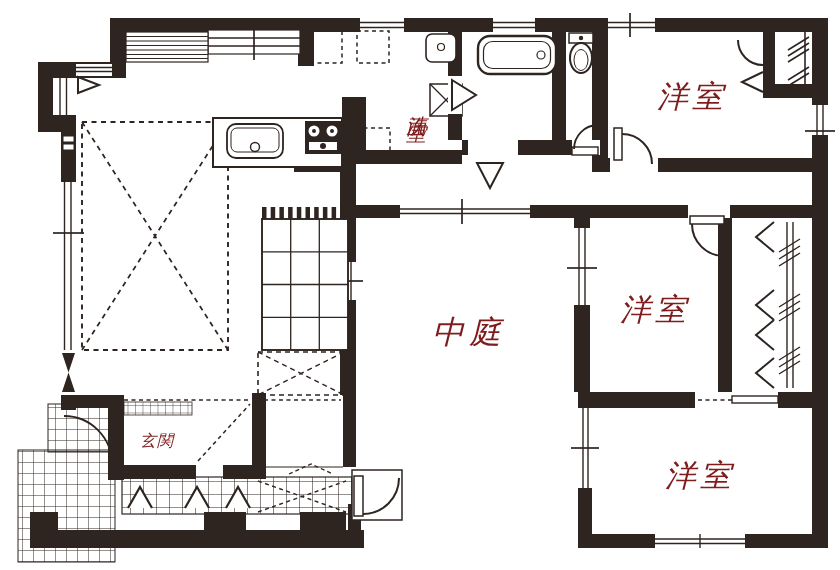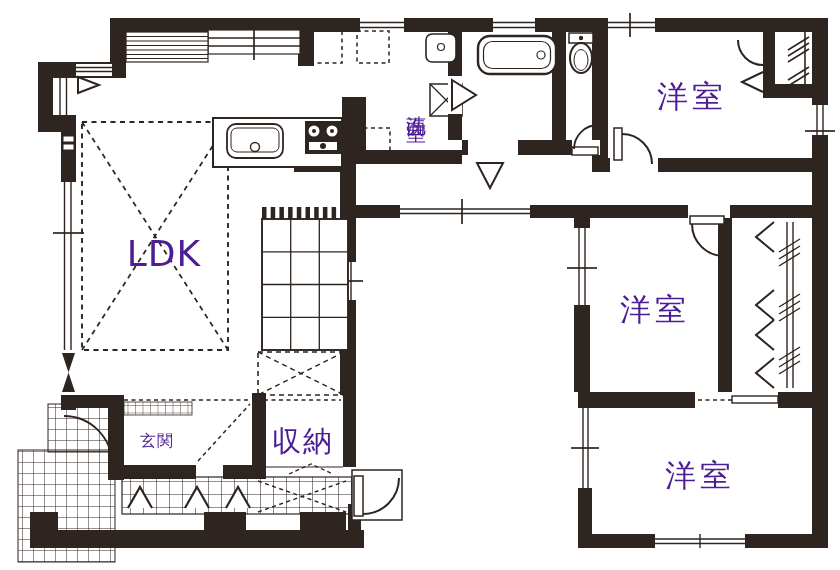--- a/index.html
+++ b/index.html
@@ -1,20 +1,20 @@
 <!DOCTYPE html>
 <html><head>
 <meta charset="utf-8">
 <style>
   html,body{margin:0;padding:0;background:#ffffff;}
   .plan{position:relative;width:840px;height:570px;background:#ffffff;overflow:hidden;
         font-family:"DejaVu Sans",sans-serif;}
   .plan svg{position:absolute;left:0;top:0;}
-  .lbl{position:absolute;transform:translate(-50%,-50%);color:#4c1d95;
-       white-space:nowrap;font-family:"DejaVu Sans",sans-serif;font-weight:500;}
+  .lbl{position:absolute;transform:translate(-50%,-50%);color:#7f1d1d;
+       white-space:nowrap;font-family:"DejaVu Sans",sans-serif;font-weight:500;font-style:italic;}
   .lbl-ldk{left:164px;top:253px;font-size:36px;letter-spacing:1px;}
   .lbl-washroom{left:417px;top:104px;font-size:20px;writing-mode:vertical-rl;
                 letter-spacing:3px;}
   .lbl-courtyard{left:469px;top:333px;font-size:32px;letter-spacing:5px;}
   .lbl-br1{left:692px;top:97px;font-size:31px;letter-spacing:4px;}
   .lbl-br2{left:655px;top:310px;font-size:31px;letter-spacing:4px;}
   .lbl-br3{left:700px;top:476px;font-size:31px;letter-spacing:4px;}
   .lbl-entrance{left:157px;top:441px;font-size:16px;letter-spacing:1px;}
   .lbl-storage{left:303px;top:442px;font-size:29px;letter-spacing:2px;}
 </style>
@@ -330,20 +330,19 @@
       <line x1="258" y1="512" x2="346" y2="481"></line>
     </g>
     <g stroke-width="2.2" fill="#fff">
       <path d="M128,508 L140,487 L152,508"></path>
       <path d="M185,508 L197,487 L209,508"></path>
       <path d="M226,508 L238,487 L250,508"></path>
     </g>
   </g>
 </svg>
 
-  <div class="lbl lbl-ldk">LDK</div>
   <div class="lbl lbl-washroom">洗面室</div>
+  <div class="lbl lbl-courtyard">中庭</div>
   <div class="lbl lbl-br1">洋室</div>
   <div class="lbl lbl-br2">洋室</div>
   <div class="lbl lbl-br3">洋室</div>
   <div class="lbl lbl-entrance">玄関</div>
-  <div class="lbl lbl-storage">収納</div>
 </div>
 
 </body></html>

